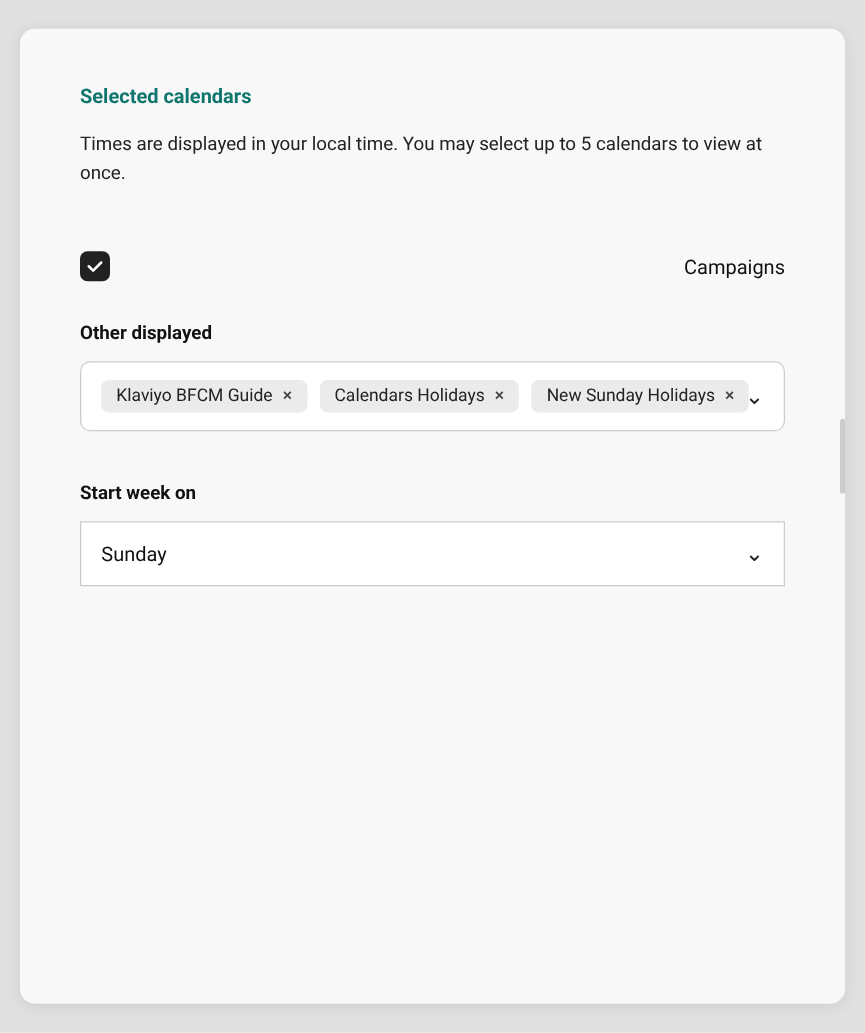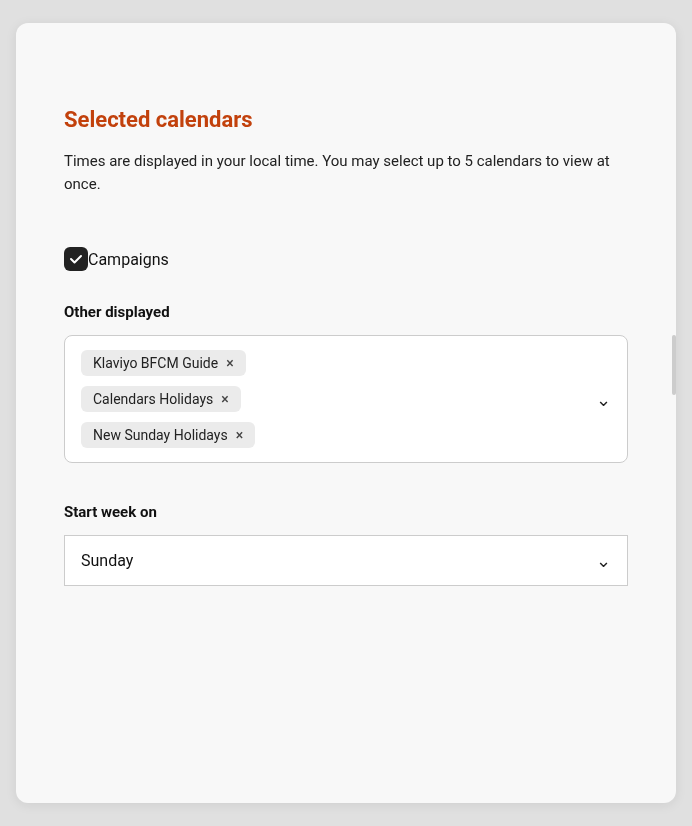--- a/index.html
+++ b/index.html
@@ -21,25 +21,24 @@
       background: #f8f8f8;
       border-radius: 12px;
       width: 660px;
       min-height: 780px;
       padding: 44px 48px 48px 48px;
       position: relative;
       box-shadow: 0 2px 12px rgba(0,0,0,0.08);
     }
 
     .panel-title {
-      font-size: 22px;
+      font-size: 16px;
       font-weight: 700;
-      color: #c2410c;
+      color: #0f766e;
       margin-bottom: 18px;
-      margin-top: 40px;
     }
 
     .panel-description {
       font-size: 15px;
       color: #222;
       line-height: 1.5;
       margin-bottom: 52px;
     }
 
     .section-label {
@@ -49,21 +48,23 @@
       margin-bottom: 14px;
     }
 
     .calendars-section {
       margin-bottom: 32px;
     }
 
     .calendar-item {
       display: flex;
       align-items: center;
+      gap: 12px;
       margin-bottom: 23px;
+      justify-content: space-between;
     }
 
     .checkbox-checked {
       width: 24px;
       height: 24px;
       background: #222;
       border-radius: 6px;
       display: flex;
       align-items: center;
       justify-content: center;
@@ -84,21 +85,21 @@
       margin-bottom: 40px;
     }
 
     .multi-select-box {
       border: 1.5px solid #ccc;
       border-radius: 8px;
       padding: 14px 16px;
       background: #fff;
       position: relative;
       display: flex;
-      flex-direction: column;
+      flex-direction: row;
       gap: 10px;
     }
 
     .dropdown-chevron {
       position: absolute;
       right: 16px;
       top: 50%;
       transform: translateY(-50%);
       font-size: 18px;
       color: #222;

